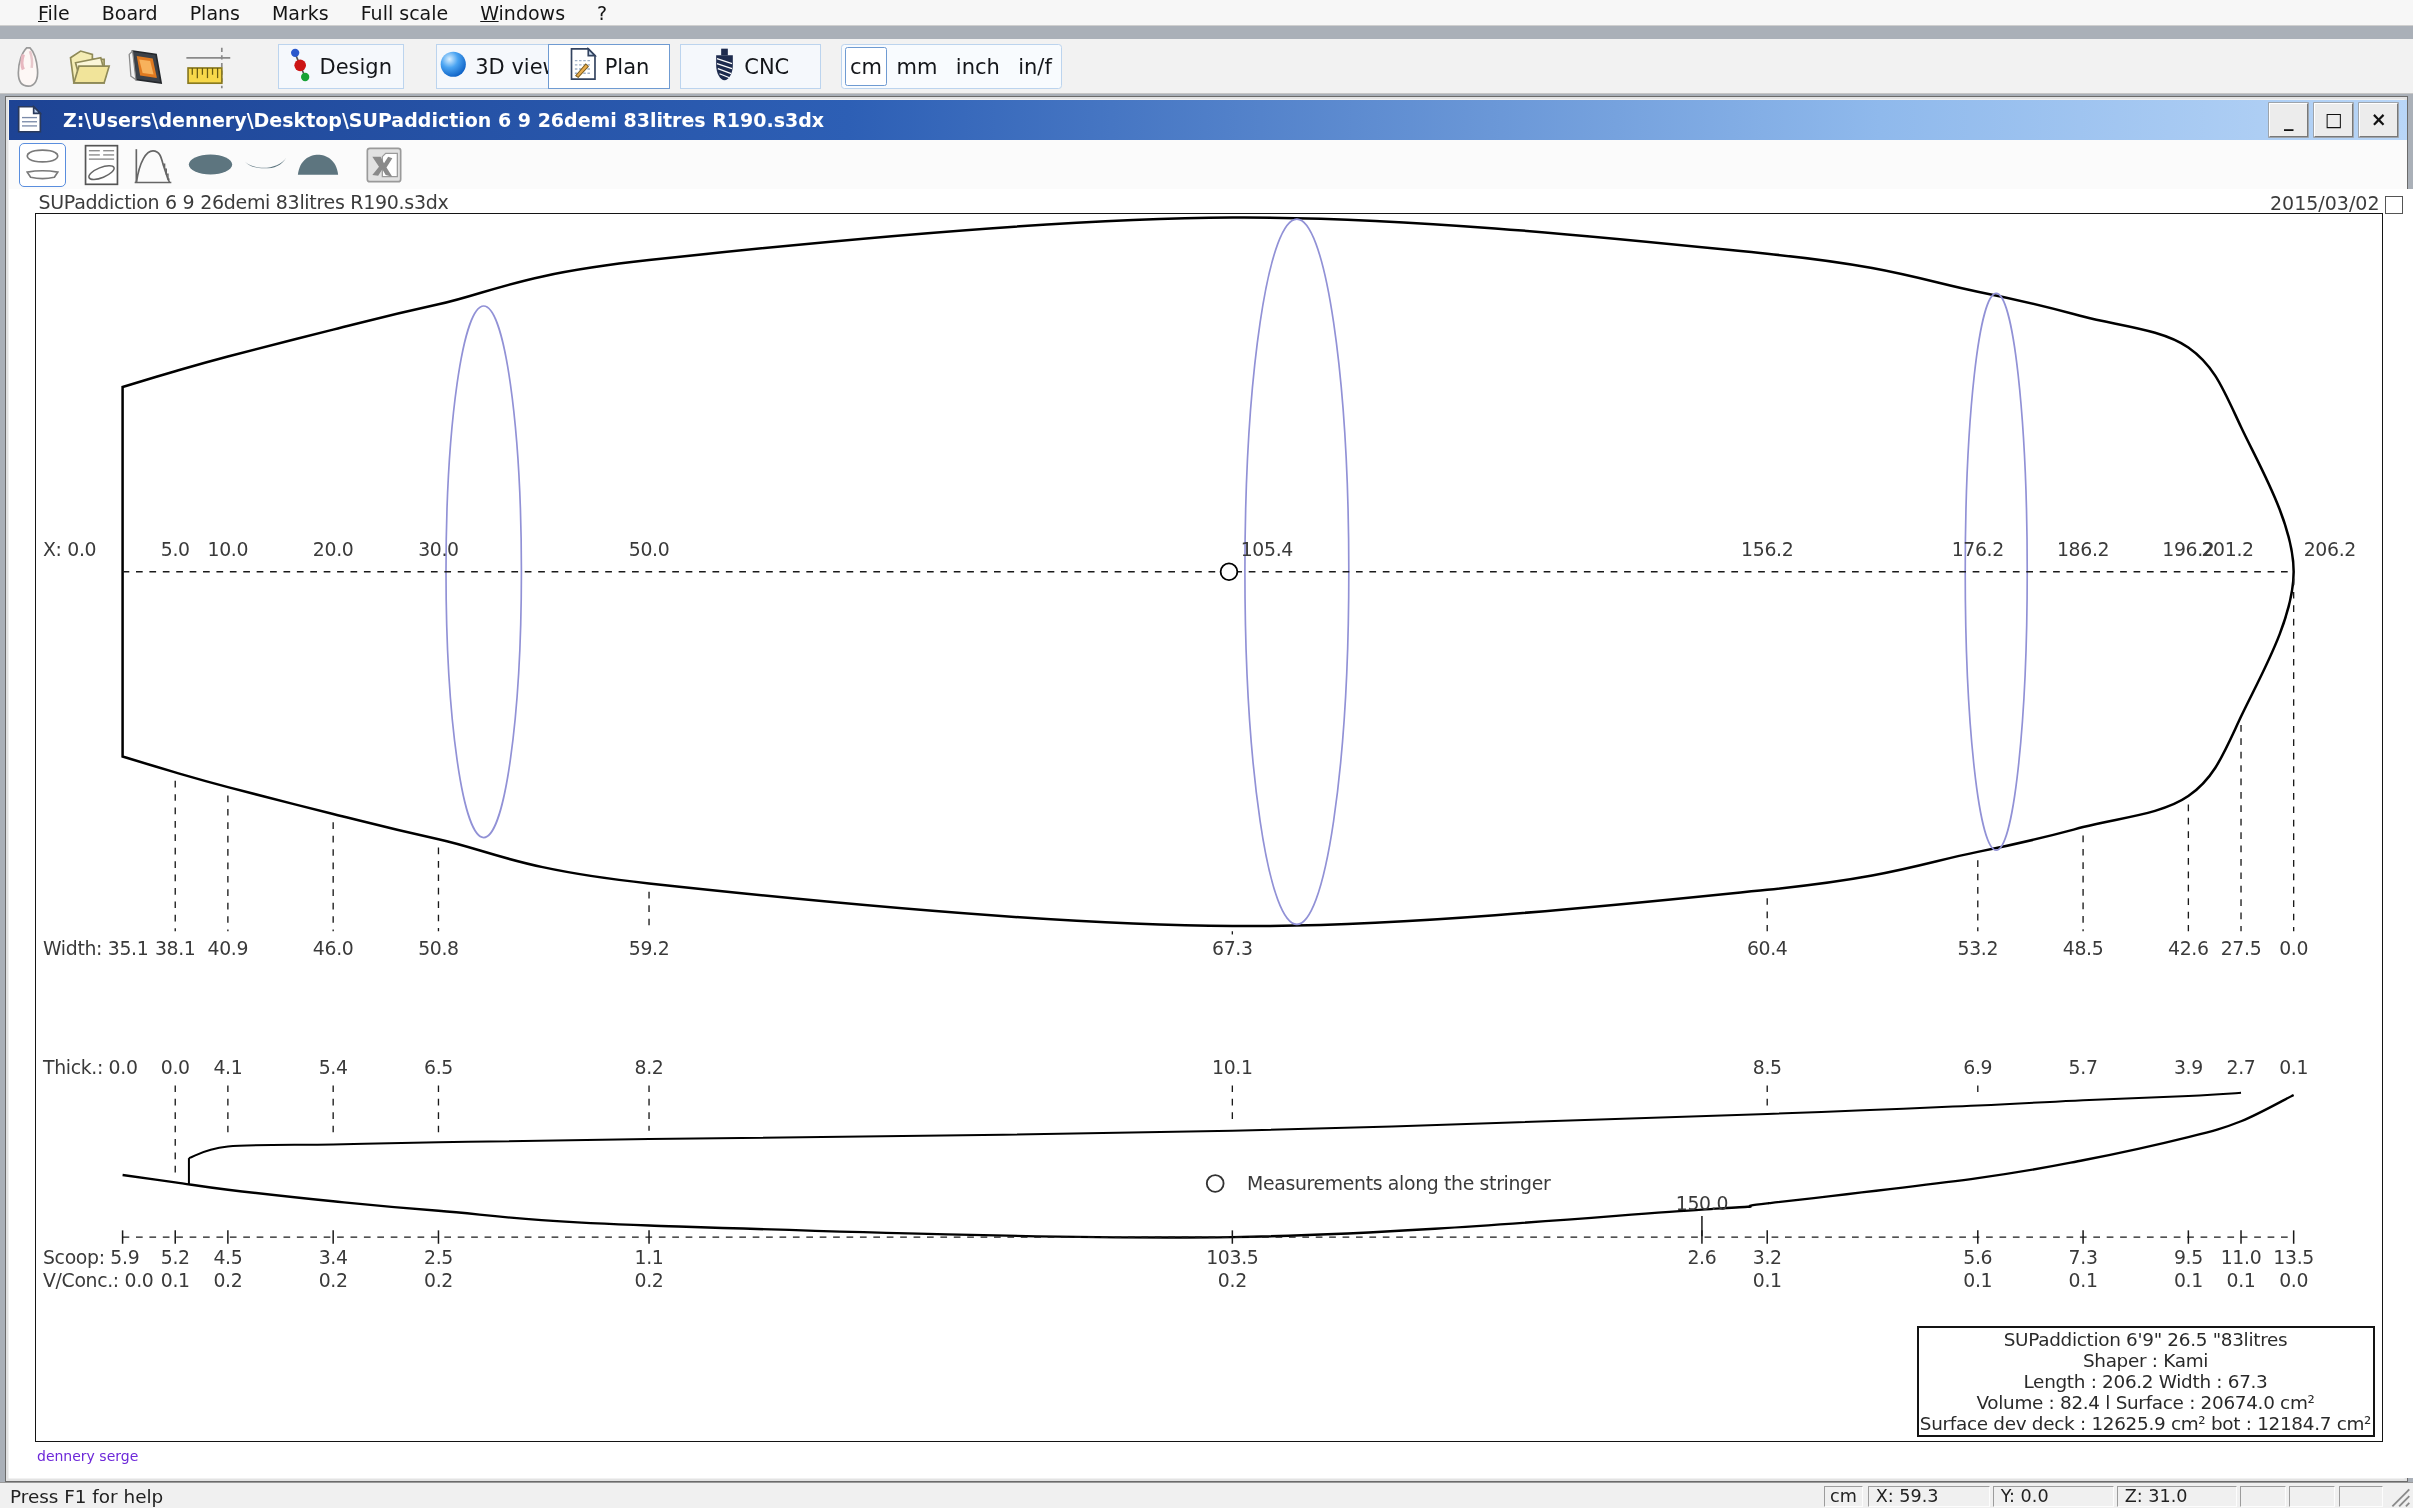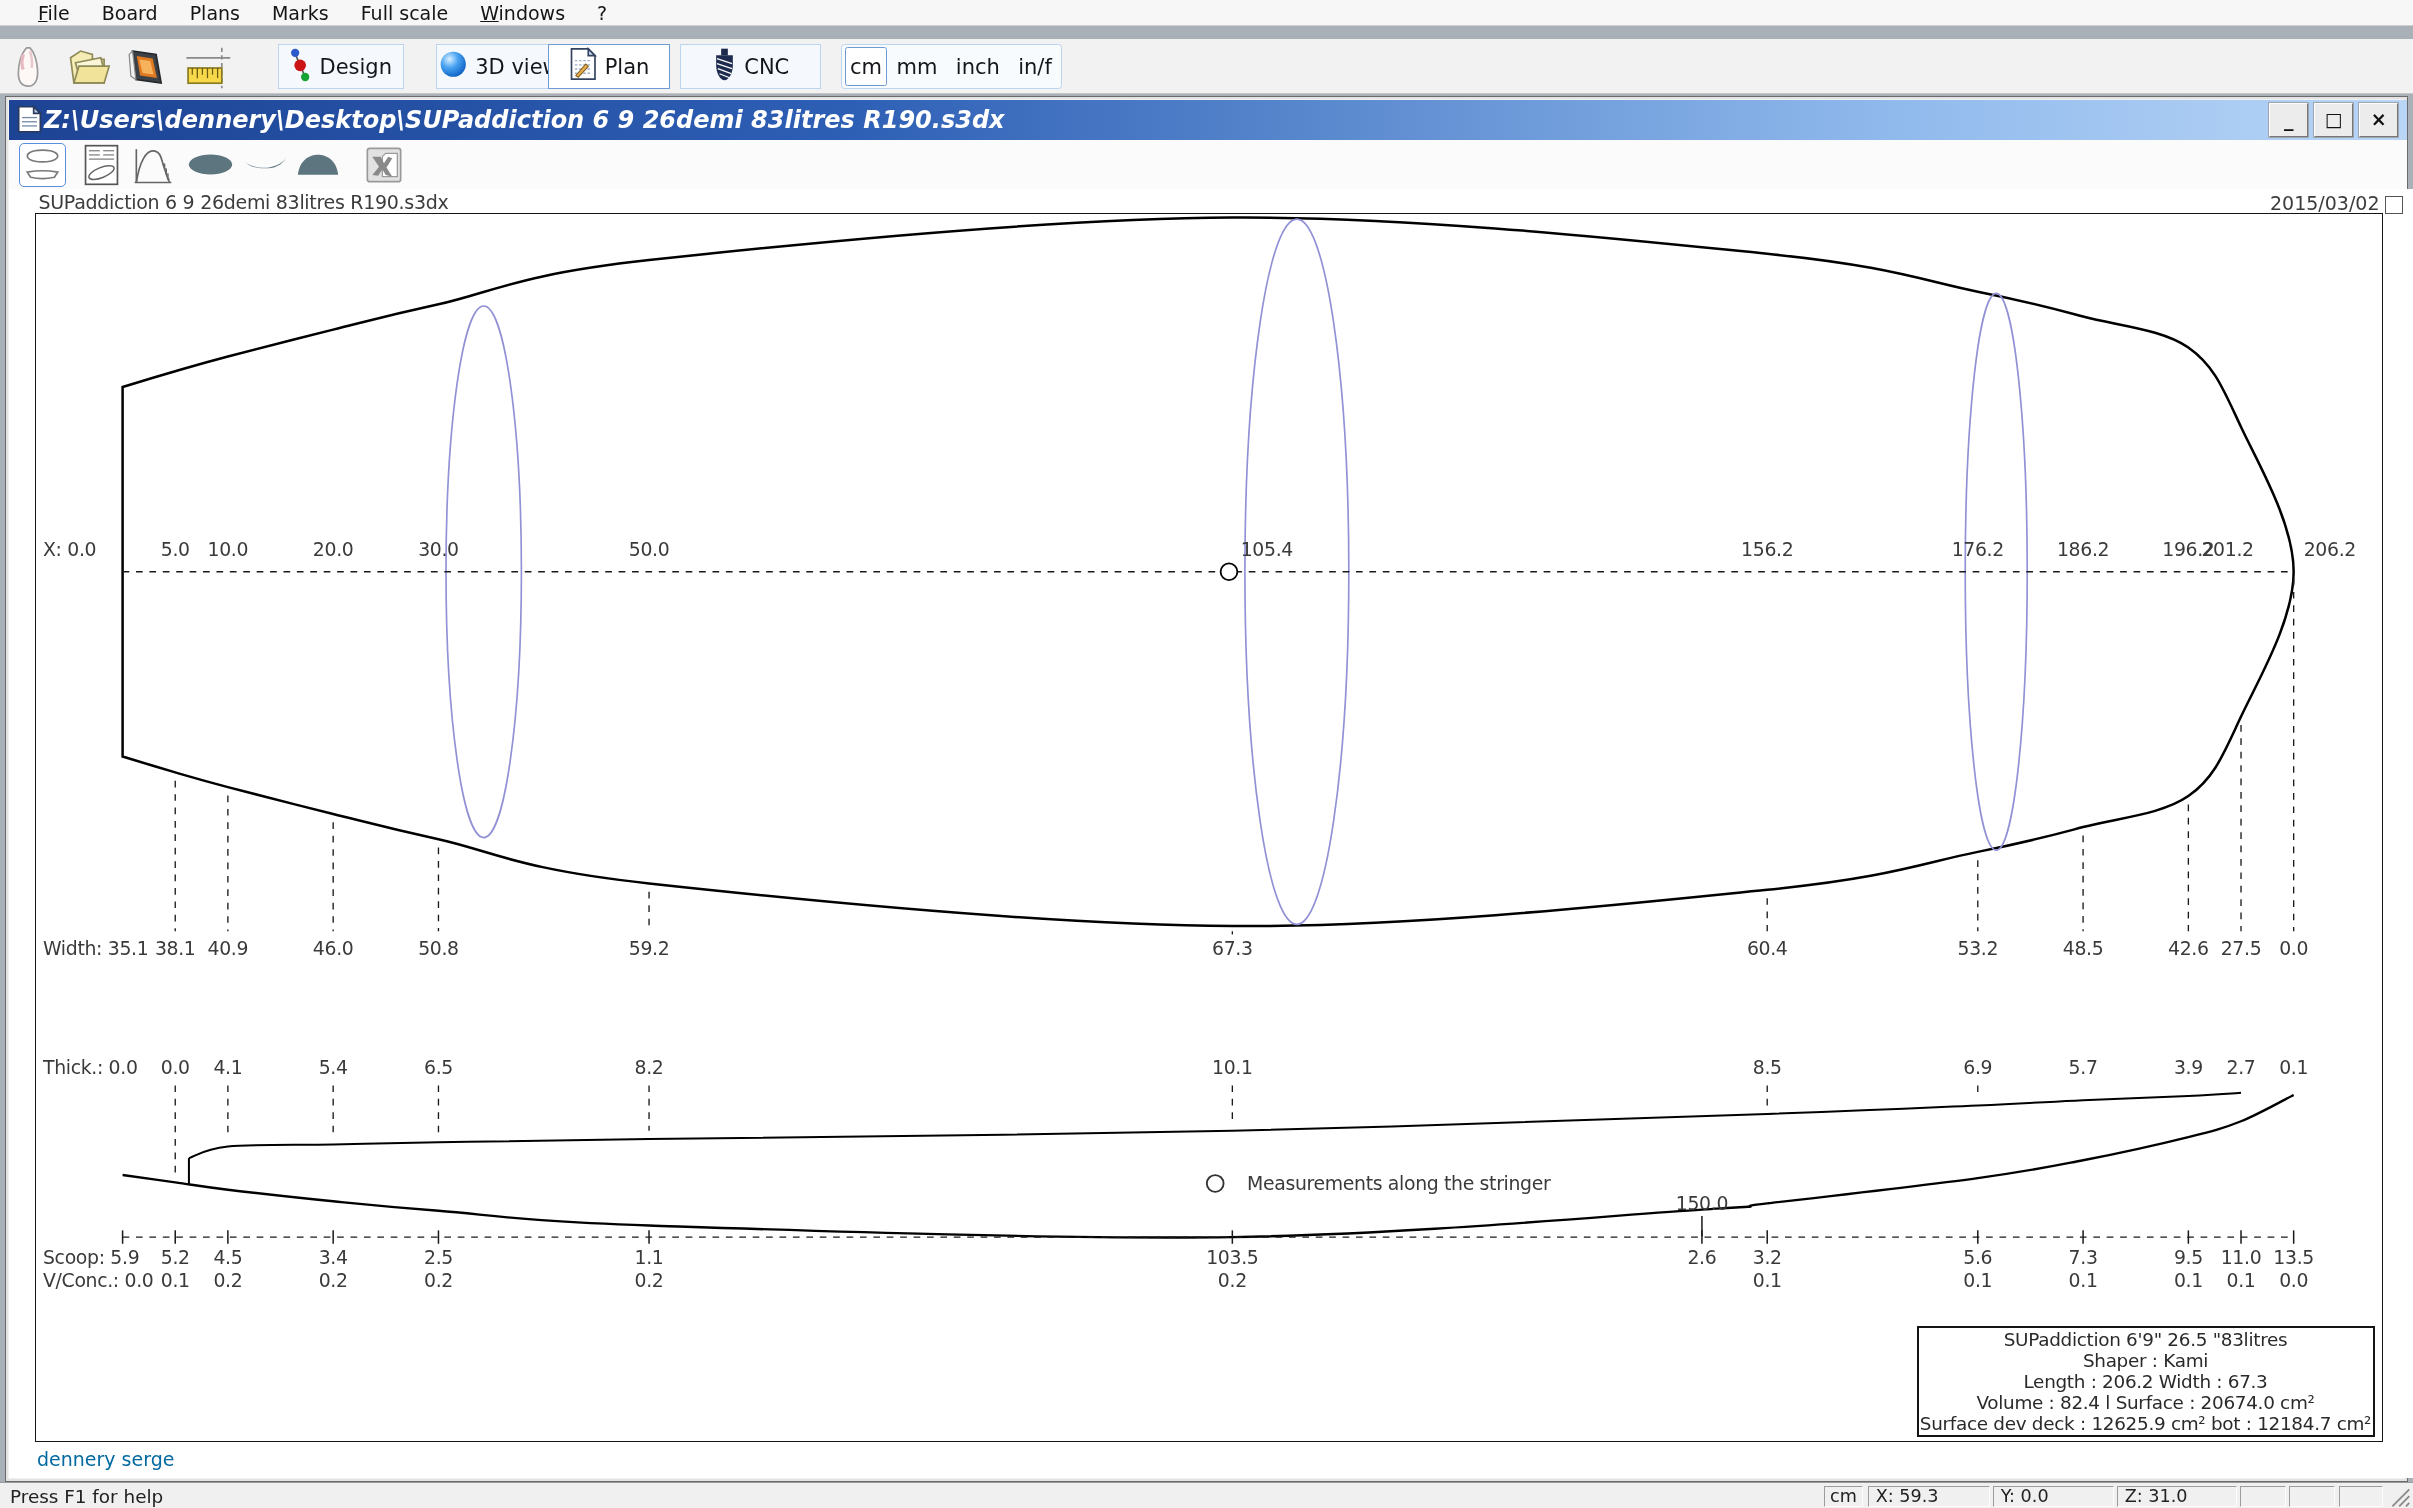--- a/index.html
+++ b/index.html
@@ -21,39 +21,39 @@
   .units{position:absolute;left:841px;top:5px;width:221px;height:45px;box-sizing:border-box;
          border:1.7px solid #bcd4ee;border-radius:3.4px;background:#f8fbfe;display:flex;align-items:center;}
   .unit{font-size:21px;color:#14161a;padding:0 9.2px;}
   .unit.active{box-sizing:border-box;width:47px;height:39px;margin-left:2.5px;border:1.7px solid #6f9bd2;
                border-radius:2.5px;background:#fff;display:flex;align-items:center;justify-content:center;padding:0;}
   
   .window{position:absolute;left:5px;top:96px;width:2403px;height:1386px;box-sizing:border-box;
           background:#fff;border:0.8px solid #6b6b6b;box-shadow:inset 0 0 0 2.5px #e3e3e3;}
   .titlebar{position:absolute;left:2.5px;top:2.5px;width:2398px;height:40px;display:flex;align-items:center;
             background:linear-gradient(90deg,#1d4394 0%,#2d5fb5 35%,#8fb9ec 78%,#b9d6f7 100%);}
-  .title-text{font-size:24px;font-weight:bold;color:#fff;margin-left:2px;white-space:nowrap;font-style:italic;}
+  .title-text{font-size:19px;font-weight:bold;color:#fff;margin-left:21px;white-space:nowrap;}
   .winbtns{margin-left:auto;display:flex;gap:5.9px;margin-right:8.4px;}
   .winbtn{width:37px;height:32px;background:#ececec;border:1.7px solid;border-color:#ffffff #787878 #787878 #ffffff;
           box-shadow:0 0 0 0.8px #9a9a9a;display:flex;align-items:center;justify-content:center;
           font-size:19px;font-weight:bold;color:#111;line-height:1;}
   .subtoolbar{position:absolute;left:2.5px;top:43px;width:2398px;height:49px;background:#fbfbfb;
               border-bottom:0.8px solid #ababab;}
   .sicon{position:absolute;top:2.5px;width:47px;height:44px;display:flex;align-items:center;justify-content:center;}
   .sicon.selected{box-sizing:border-box;border:1.7px solid #5a8ede;border-radius:5px;background:#fff;}
   
   .docarea{position:absolute;left:2.5px;top:92px;width:2398px;height:1289px;background:#fff;padding-left:23px;}
   .doc-header{position:absolute;left:30px;top:1.7px;font-size:19px;color:#3c3c3c;letter-spacing:-0.3px;}
   .doc-date{position:absolute;right:50px;top:2.5px;font-size:19px;color:#3c3c3c;}
   .doc-check{position:absolute;right:27px;top:6.7px;width:16px;height:16px;border:1.7px solid #555;background:#fff;}
   .frame{position:absolute;left:26px;top:23.5px;width:2348px;height:1229px;box-sizing:border-box;border:1.7px solid #141414;}
   .infobox{position:absolute;left:1881px;top:1112px;width:458px;height:111px;box-sizing:border-box;
            border:2.5px solid #141414;background:#fff;display:flex;flex-direction:column;justify-content:center;
            text-align:center;font-size:18.4px;color:#2a2a2a;line-height:21px;letter-spacing:-0.3px;}
-  .author{position:absolute;left:28.5px;top:1259px;font-size:19px;color:#0369a1;}
+  .author{position:absolute;left:28.5px;top:1259px;font-size:14px;color:#6d28d9;}
   .mlabel{font-size:22.5px;fill:#3a3a3a;letter-spacing:-0.4px;font-family:"DejaVu Sans","Liberation Sans",sans-serif;}
   .dash{stroke:#1a1a1a;stroke-width:1.6;stroke-dasharray:8 8;}
   
   .statusbar{position:absolute;left:0;top:1482px;width:2413px;height:27px;background:#f0f0f0;border-top:0.8px solid #9a9a9a;}
   .sb-help{position:absolute;left:10px;top:3.4px;font-size:18.4px;color:#222;}
   .sb-cell{position:absolute;top:2.5px;height:21px;box-sizing:border-box;border:0.8px solid;
            border-color:#9c9c9c #fdfdfd #fdfdfd #9c9c9c;font-size:17.6px;color:#222;
            display:flex;align-items:center;padding-left:6.7px;}
   .sb-cell.center{justify-content:center;padding-left:0;}
 </style>

